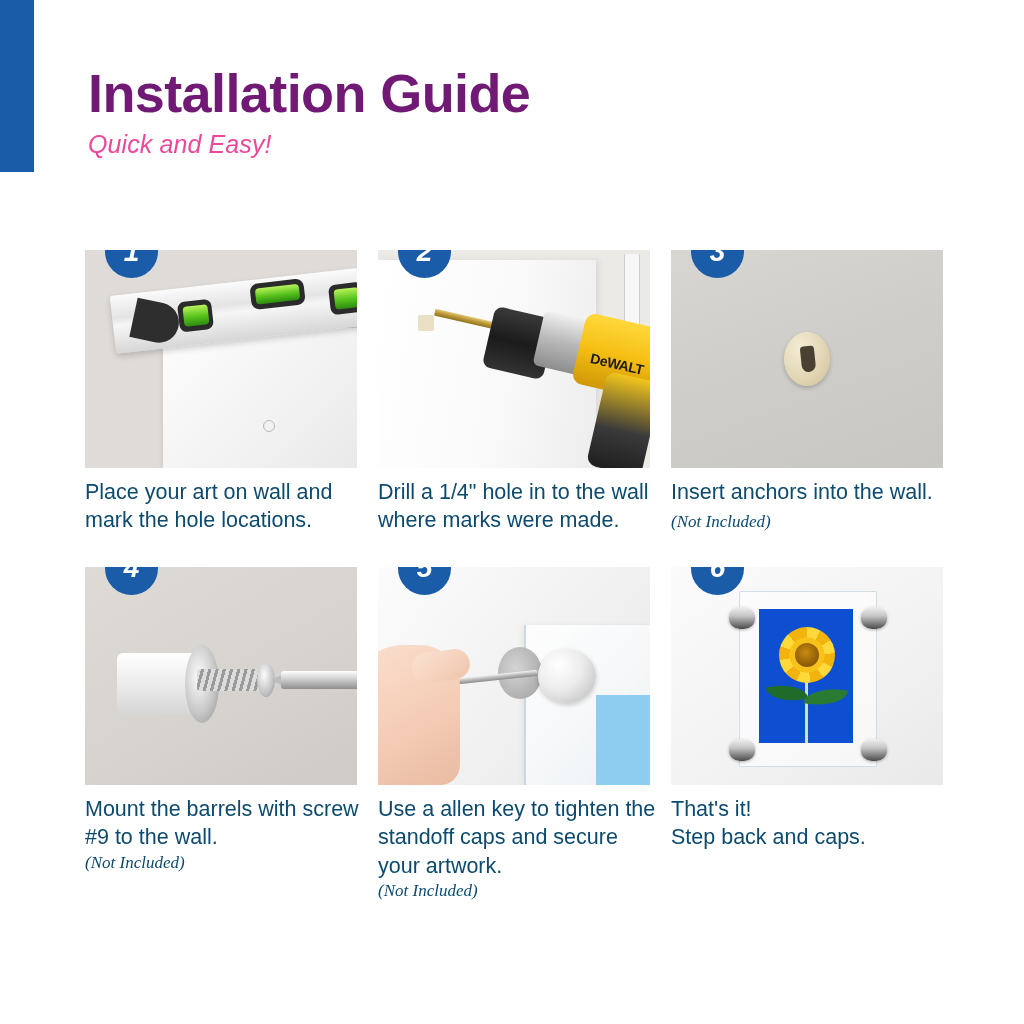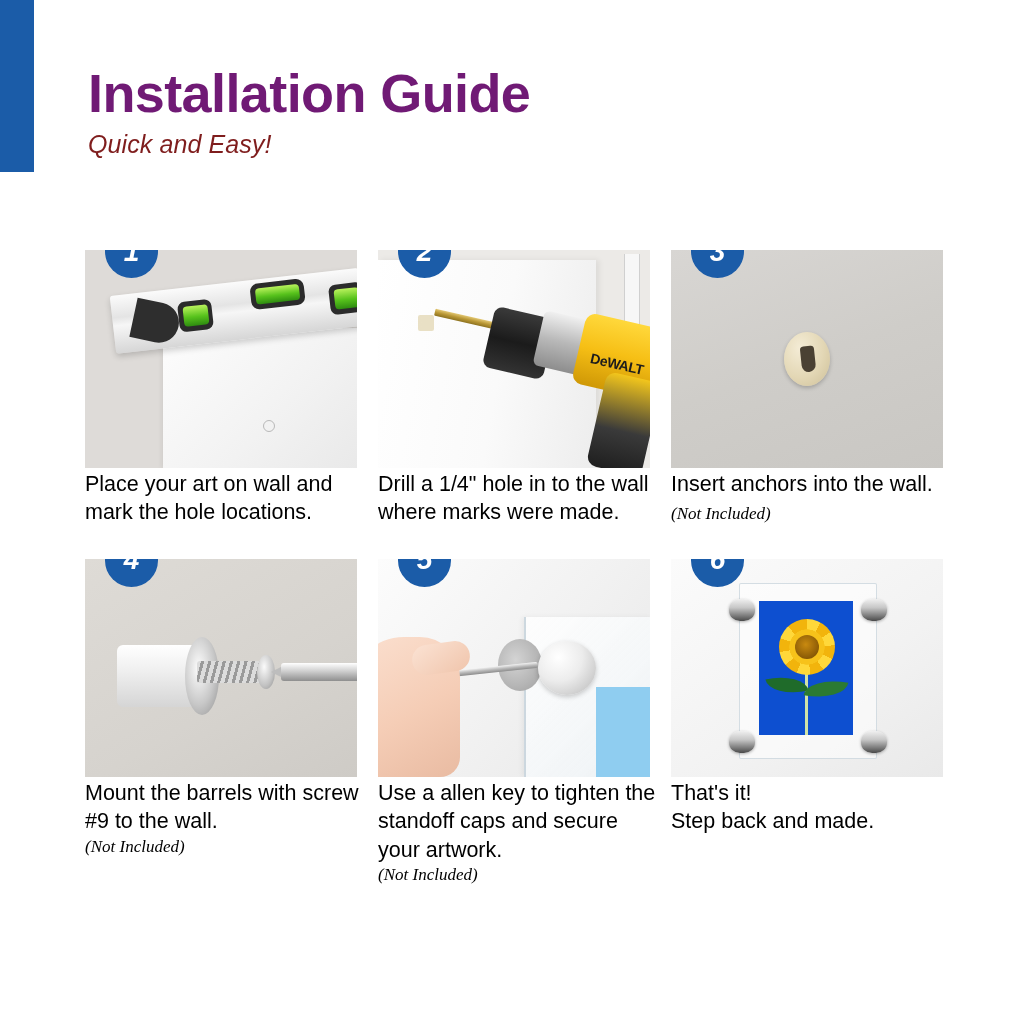--- a/index.html
+++ b/index.html
@@ -40,21 +40,21 @@
     font-weight: bold;
     color: #701a75;
     letter-spacing: -0.6px;
     line-height: 1.0;
     margin: 0;
     white-space: nowrap;
   }
   .page-subtitle {
     font-size: 25px;
     font-style: italic;
-    color: #7f1d1d;
+    color: #ec4899;
     margin: 10px 0 0 0;
     letter-spacing: 0.1px;
     white-space: nowrap;
   }
 
   
   .steps-grid {
     position: absolute;
     left: 85px;
     top: 250px;
@@ -88,24 +88,24 @@
     font-size: 28px;
     font-weight: bold;
     font-style: italic;
     display: flex;
     align-items: center;
     justify-content: center;
     z-index: 5;
     line-height: 1;
   }
   .step-caption {
-    margin-top: 2px;
+    margin-top: 10px;
     font-size: 21.5px;
     line-height: 1.32;
-    color: #000000;
+    color: #0c4a6e;
     width: 280px;
   }
   .step-caption .note {
     font-style: italic;
     font-size: 17px;
     font-family: Liberation Serif, serif;
   }
   .note-block {
     display: block;
   }
@@ -487,17 +487,17 @@
         </div>
         <div class="s6-standoff s6-tl"></div>
         <div class="s6-standoff s6-tr"></div>
         <div class="s6-standoff s6-bl"></div>
         <div class="s6-standoff s6-br"></div>
       </div>
       <div class="step-badge">6</div>
     </div>
     <div class="step-caption">
       <span style="white-space:pre-line;">That's it!
-Step back and made.</span>
+Step back and caps.</span>
     </div>
   </div>
 
 </div>
 
 </body></html>

